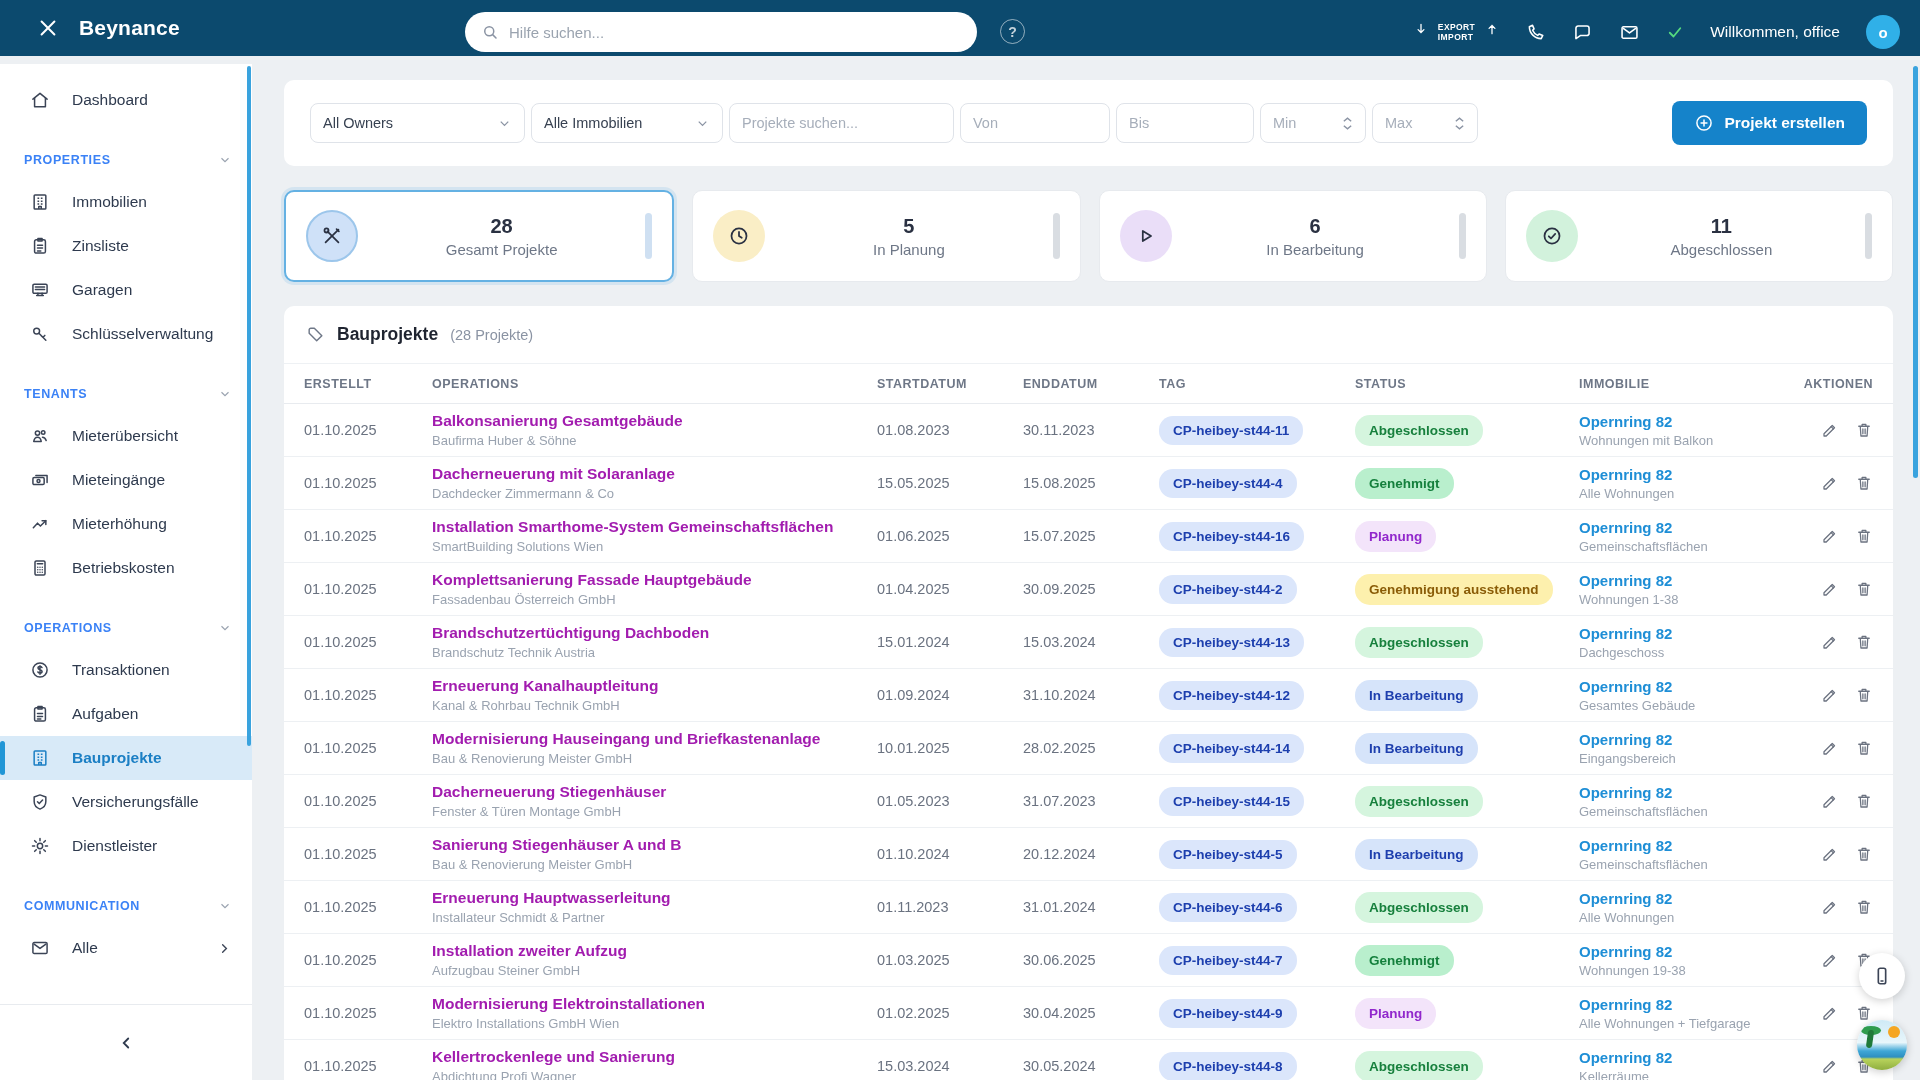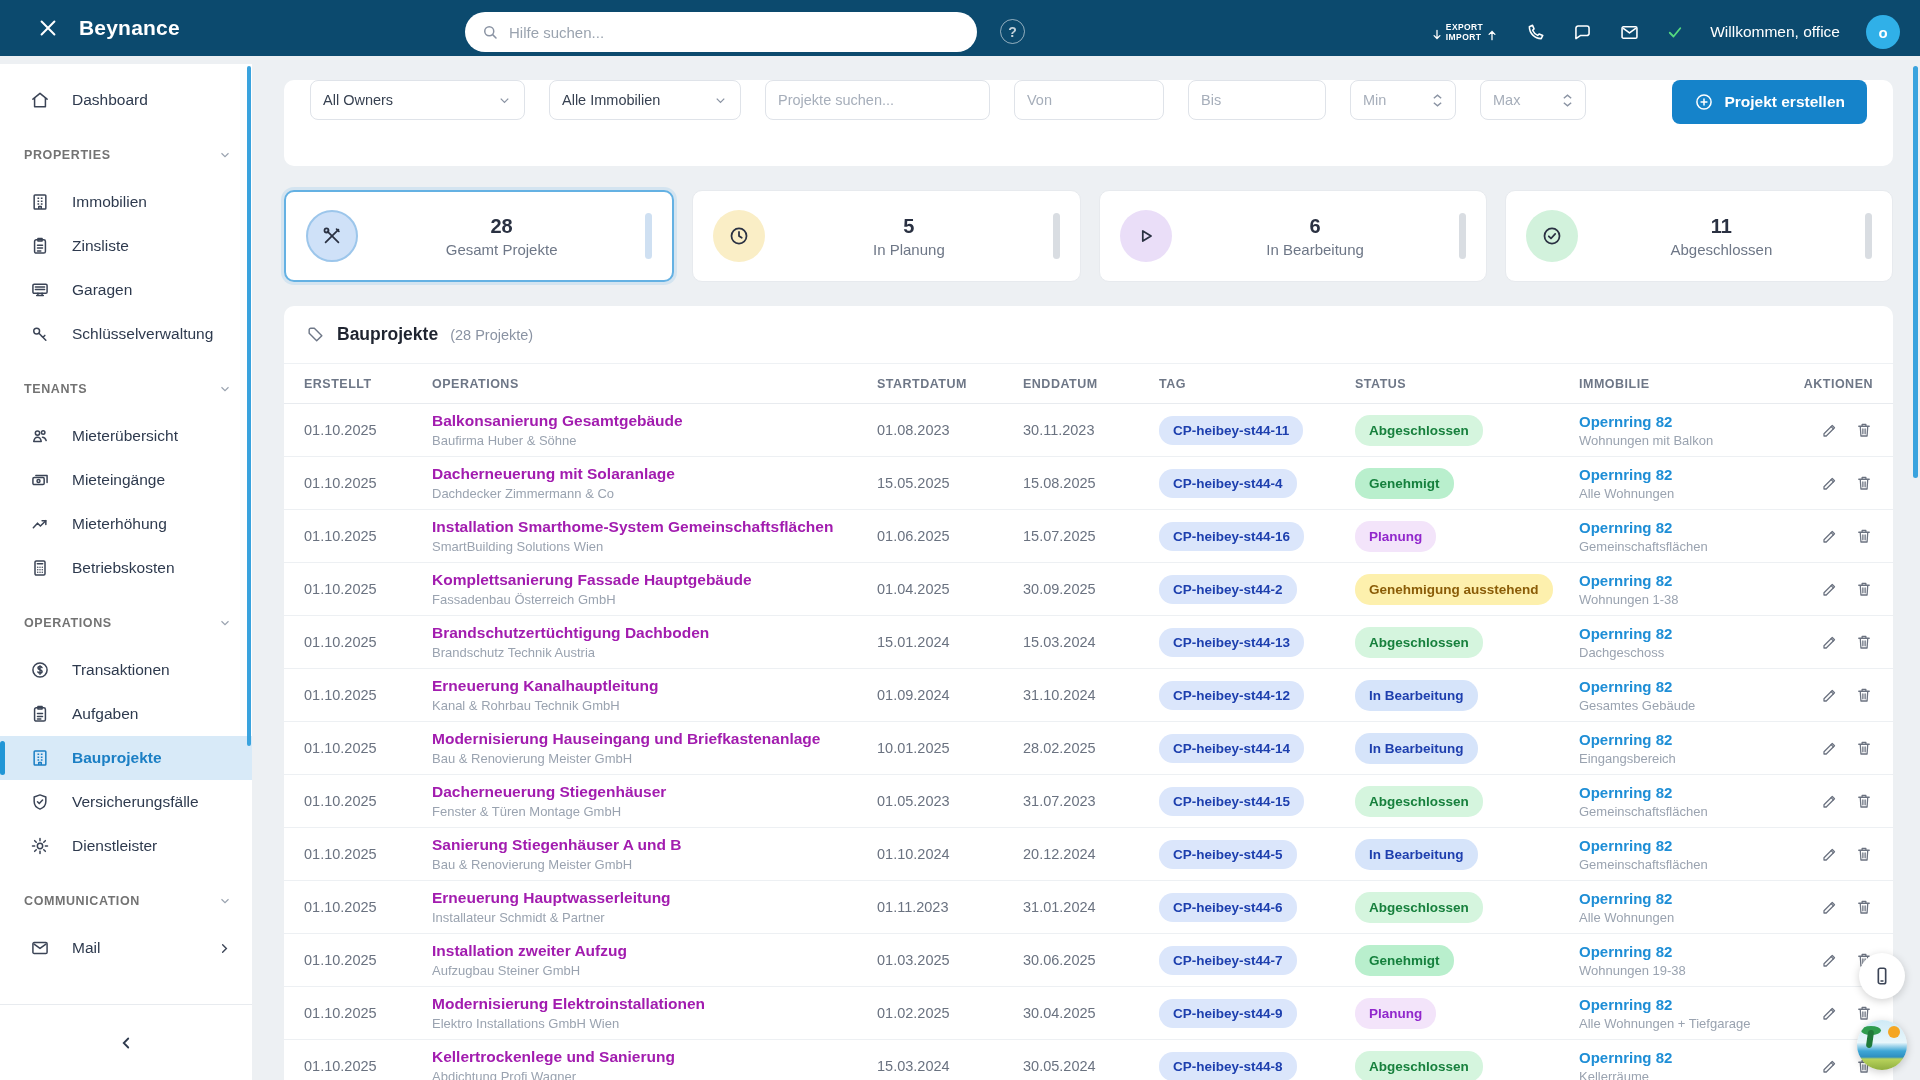--- a/index.html
+++ b/index.html
@@ -10,47 +10,47 @@
   
   .topbar { position:absolute; top:0; left:0; width:1920px; height:56px; background:#0c4a6e; display:flex; align-items:center; padding:0 31px; z-index:30; }
   .tb-close { width:34px; height:34px; display:flex; align-items:center; justify-content:center; color:#fff; cursor:pointer; }
   .tb-brand { color:#fff; font-size:21px; font-weight:700; margin-left:14px; letter-spacing:.2px; }
   .tb-search { position:absolute; left:465px; top:12px; width:512px; height:40px; background:#fff; border-radius:20px; display:flex; align-items:center; padding:0 16px; gap:10px; }
   .tb-search svg { color:#8a93a3; }
   .tb-search input { border:none; outline:none; flex:1; font-size:15px; color:#3c4657; background:transparent; font-family:inherit; }
   .tb-search input::placeholder { color:#9aa3af; }
   .tb-help { position:absolute; left:1000px; top:19px; width:25px; height:25px; border:1.6px solid rgba(255,255,255,.55); border-radius:50%; color:rgba(255,255,255,.75); font-size:14px; font-weight:700; display:flex; align-items:center; justify-content:center; }
   .tb-right { position:absolute; right:20px; top:0; height:64px; display:flex; align-items:center; gap:26px; color:#fff; }
-  .expimp { display:flex; align-items:flex-end; gap:2px; }
+  .expimp { display:flex; align-items:flex-start; gap:10px; }
   .expimp .lbls { display:flex; flex-direction:column; line-height:10px; }
   .expimp .lbls span { font-size:8.5px; font-weight:700; letter-spacing:.4px; }
   .tb-ico { display:flex; align-items:center; justify-content:center; cursor:pointer; }
   .tb-check { color:#55d97f; }
   .tb-welcome { font-size:15.5px; }
   .tb-avatar { width:34px; height:34px; border-radius:50%; background:#30b0e8; color:#fff; font-size:15px; font-weight:700; display:flex; align-items:center; justify-content:center; cursor:pointer; }
 
   
   .sidebar { position:absolute; top:64px; left:0; width:252px; height:1016px; background:#fff; z-index:20; }
   .side-scroll { position:absolute; right:1px; top:2px; width:4px; height:680px; background:#3aa3de; border-radius:2px; }
   .nav { padding:14px 0 0 0; }
-  .sec-head { display:flex; align-items:flex-start; justify-content:space-between; padding:0 20px 0 24px; height:24px; margin-top:26px; margin-bottom:8px; color:#737373; font-size:12.5px; font-weight:700; letter-spacing:.6px; }
+  .sec-head { display:flex; align-items:center; justify-content:space-between; padding:0 20px 0 24px; height:24px; margin-top:26px; margin-bottom:8px; color:#3b82f6; font-size:12.5px; font-weight:700; letter-spacing:.6px; }
   .sec-head svg { color:#9aa3b0; }
   .item { position:relative; display:flex; align-items:center; gap:22px; height:44px; padding:0 20px 0 30px; font-size:15.5px; color:#2e3a4e; cursor:pointer; }
   .item svg { color:#3b4456; flex:0 0 auto; }
   .item .spacer { flex:1; }
   .item.active { background:#d8eaf8; color:#1b7fc4; font-weight:700; }
   .item.active svg { color:#1b7fc4; }
   .item.active::before { content:""; position:absolute; left:0; top:5px; bottom:5px; width:5px; background:#2196d6; border-radius:4px; }
   .side-foot { position:absolute; bottom:0; left:0; right:0; height:76px; border-top:1px solid #e8ebef; display:flex; align-items:center; justify-content:center; color:#2e3a4e; cursor:pointer; }
 
   
   .main { position:absolute; top:64px; left:252px; width:1668px; height:1016px; padding:16px 0 0 32px; }
   .content { width:1609px; }
 
-  .filtercard { background:#fff; border-radius:10px; height:86px; display:flex; padding:0 26px; gap:24px; }
+  .filtercard { background:#fff; border-radius:10px; height:86px; display:flex; align-items:center; padding:0 26px; gap:6px; }
   .ctl { height:40px; border:1px solid #dfe3e9; border-radius:8px; display:flex; align-items:center; padding:0 12px; font-size:14.5px; color:#374151; background:#fff; }
   .ctl.select { justify-content:space-between; cursor:pointer; }
   .ctl.select svg { color:#8a93a3; }
   .ctl input { border:none; outline:none; width:100%; font-size:14.5px; color:#374151; font-family:inherit; background:transparent; }
   .ctl input::placeholder { color:#a6aeba; }
   .w-owners{width:215px;} .w-immo{width:192px;} .w-psearch{width:225px;} .w-von{width:150px;} .w-bis{width:138px;} .w-min{width:106px;} .w-max{width:106px;}
   .spin { display:flex; flex-direction:column; gap:1px; color:#8a93a3; }
   .btn-create { margin-left:auto; height:44px; padding:0 22px; background:#1583ca; border:none; border-radius:8px; color:#fff; font-size:15.5px; font-weight:600; display:flex; align-items:center; gap:10px; cursor:pointer; font-family:inherit; }
 
   
@@ -283,21 +283,21 @@
         <span>COMMUNICATION</span>
         <svg width="14" height="14" viewBox="0 0 24 24" fill="none" stroke="currentColor" stroke-width="2">
             <path d="m6 9 6 6 6-6"></path>
           </svg>
       </div>
       <div class="item">
         <svg width="20" height="20" viewBox="0 0 24 24" fill="none" stroke="currentColor" stroke-width="1.8" stroke-linejoin="round">
             <rect x="3.5" y="5.5" width="17" height="13" rx="1.5"></rect>
             <path d="m4.5 7 7.5 5.5L19.5 7"></path>
           </svg>
-        <span>Mail</span>
+        <span>Alle</span>
         <span class="spacer"></span>
         <svg width="15" height="15" viewBox="0 0 24 24" fill="none" stroke="currentColor" stroke-width="2.2" stroke-linecap="round">
             <path d="m9 6 6 6-6 6"></path>
           </svg>
       </div>
     </div>
     <div class="side-scroll"></div>
     <div class="side-foot">
       <svg width="18" height="18" viewBox="0 0 24 24" fill="none" stroke="currentColor" stroke-width="2.4" stroke-linecap="round">
           <path d="M15 6 9 12l6 6"></path>

